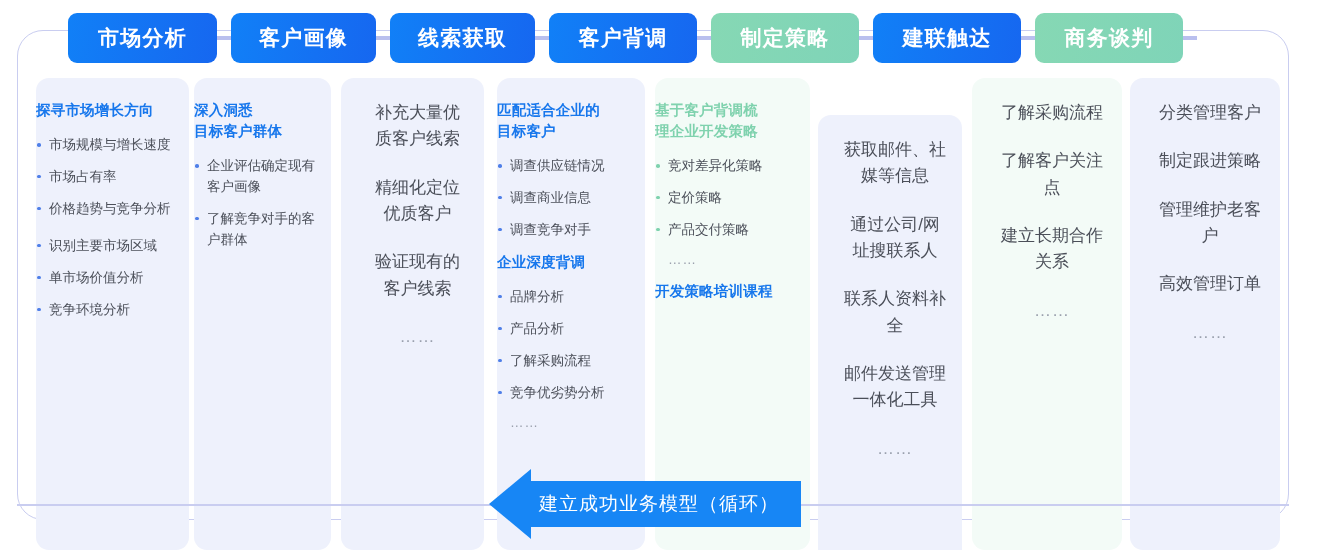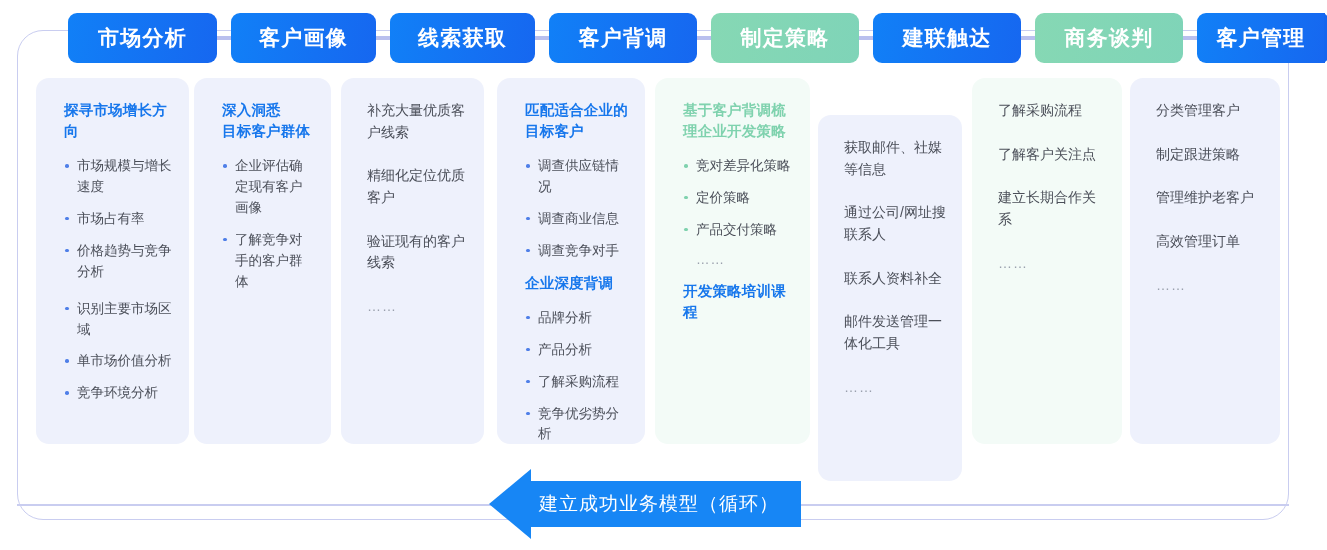--- a/index.html
+++ b/index.html
@@ -96,24 +96,24 @@
   .cards {
     position: absolute;
     left: 0;
     top: 78px;
     width: 1327px;
     height: 370px;
     display: flex;
     align-items: flex-start;
   }
   .card {
-    height: 366px;
+    height: 472px;
     border-radius: 13px;
     box-sizing: border-box;
-    padding: 22px 16px 10px 28px;
+    padding: 22px 16px 10px 0;
     overflow: hidden;
   }
   .card.lav {
     background: #eef1fc;
   }
   .card.grn {
     background: #f3fbf7;
   }
 
   .card-h {
@@ -152,25 +152,26 @@
   }
   .bullets.green li::before { background: #7fd2ae; }
   .bullets li.spacer-above { margin-top: 16px; }
 
   .plain {
     margin: 0;
     padding: 0;
     list-style: none;
   }
   .plain li {
-    font-size: 14px;
+    font-size: 17px;
     line-height: 1.55;
     color: #4b4f59;
     margin-bottom: 22px;
     padding-left: 2px;
+    text-align: center;
   }
   .plain li.ellip { color: #9aa0ad; letter-spacing: 1px; }
 
   .ellipsis-line {
     font-size: 13.5px;
     color: #9aa0ad;
     letter-spacing: 1px;
     padding-left: 13px;
     margin: 2px 0 14px 0;
   }
@@ -266,26 +267,20 @@
     </div>
     <div class="tab-connector"></div>
 
     <div class="tab-wrap">
       <div class="tab green" style="width:148px;">
         <span>商务谈判</span>
       </div>
     </div>
     <div class="tab-connector"></div>
 
-    <div class="tab-wrap">
-      <div class="tab blue arrow-end" style="width:128px;">
-        <span>客户管理</span>
-        <span class="tab-arrow-head"></span>
-      </div>
-    </div>
 
   </div>
 
   <div class="cards">
 
     <div style="width:36px;flex:0 0 auto;"></div>
 
     <div class="card lav" style="width:153px;">
       <div class="card-h blue">探寻市场增长方向</div>
       <ul class="bullets">

